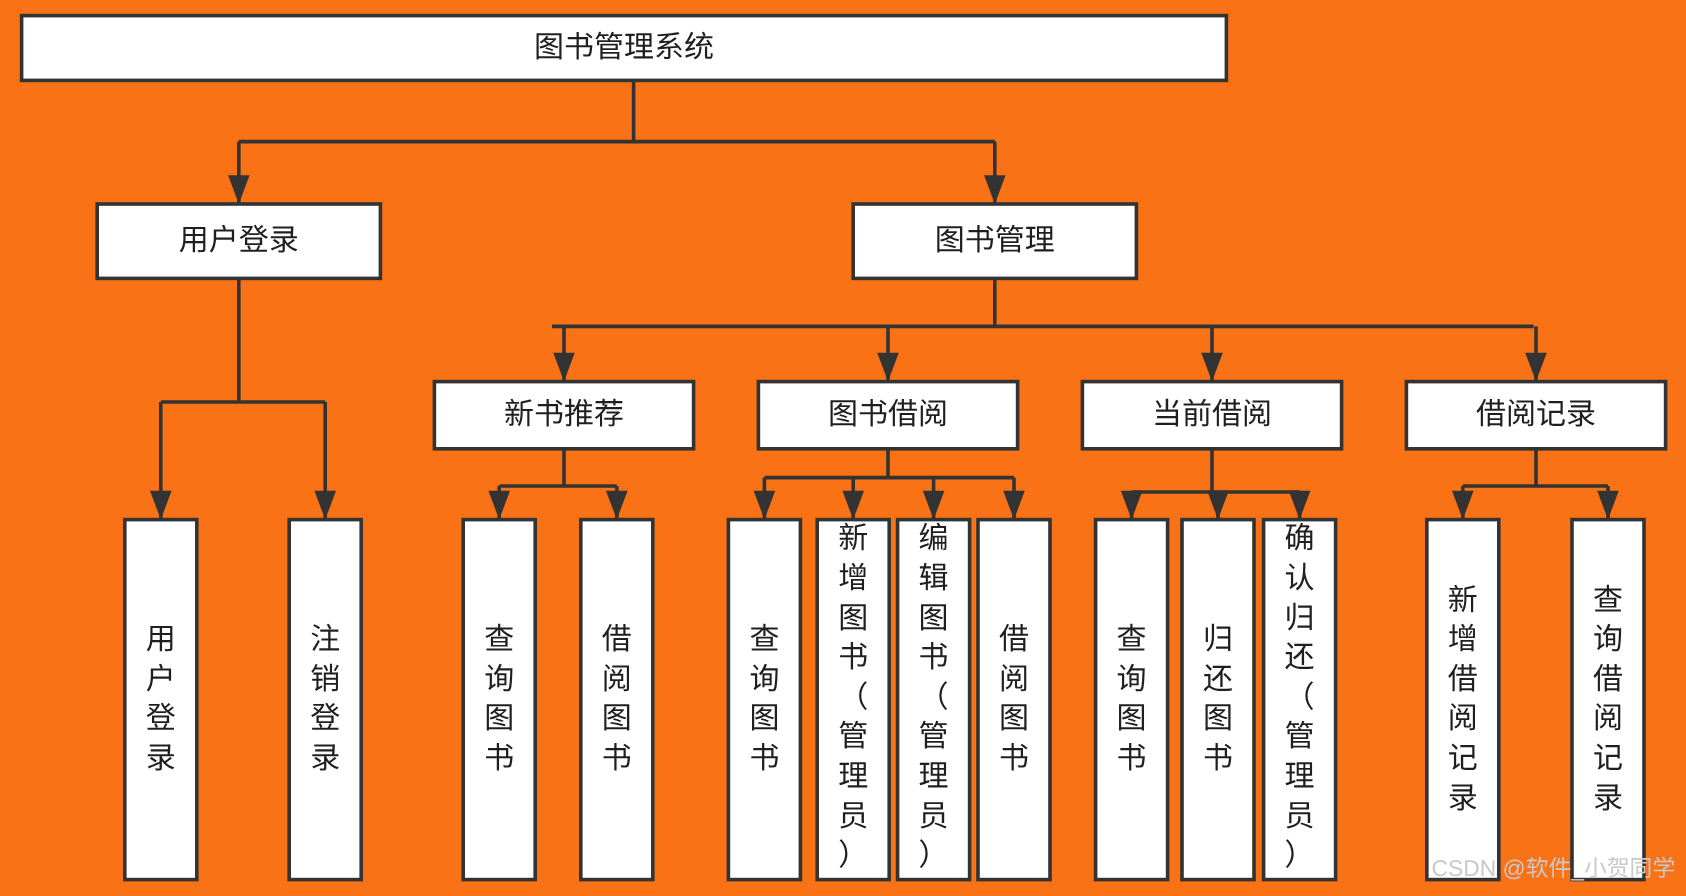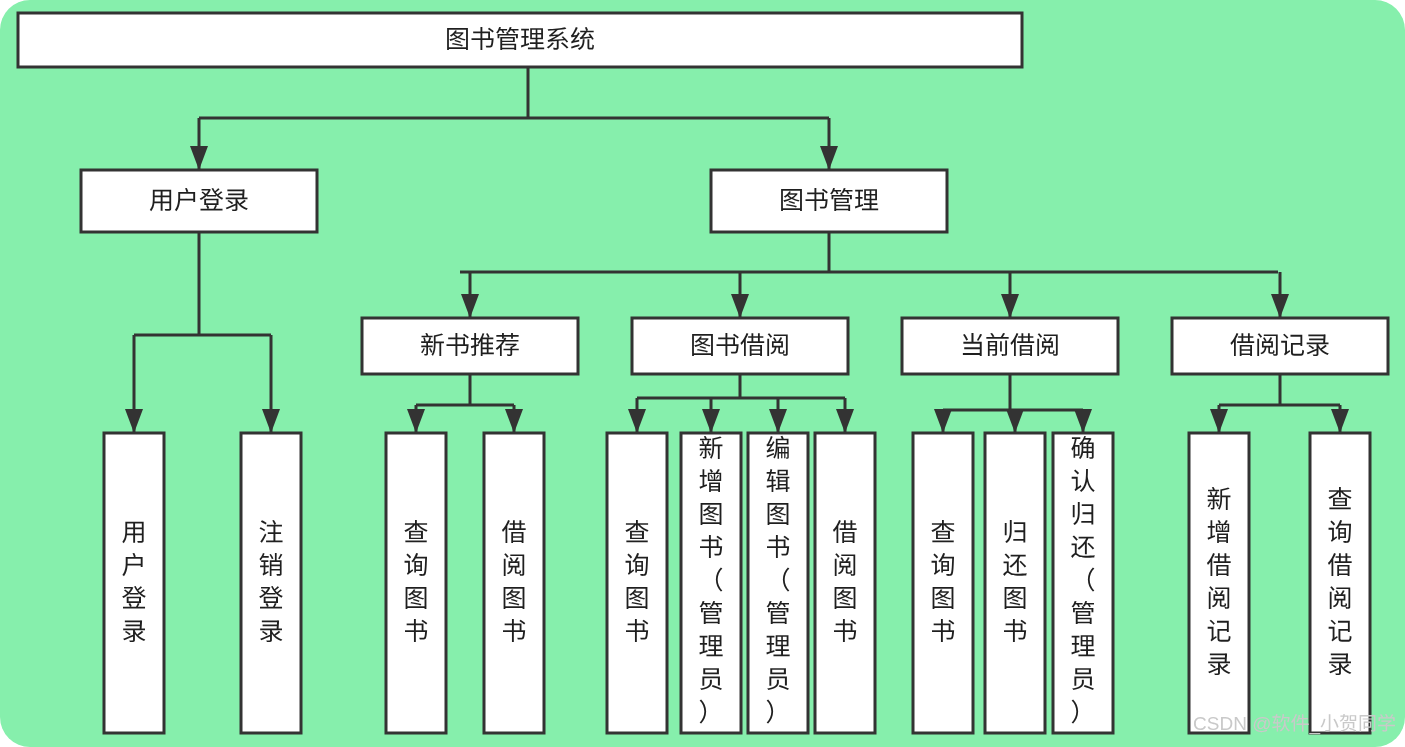--- a/index.html
+++ b/index.html
@@ -8,23 +8,22 @@
     padding: 0;
     background: #ffffff;
   }
   body {
     font-family: "Liberation Sans", "DejaVu Sans", sans-serif;
   }
   #diagram-root {
     position: relative;
     width: 1405px;
     height: 747px;
-    background: #86efac;
+    background: #f97316;
     overflow: hidden;
-    border-radius: 30px;
   }
   svg.diagram-canvas {
     position: absolute;
     left: 0;
     top: 0;
     width: 1405px;
     height: 747px;
     display: block;
   }
   .node-box {

